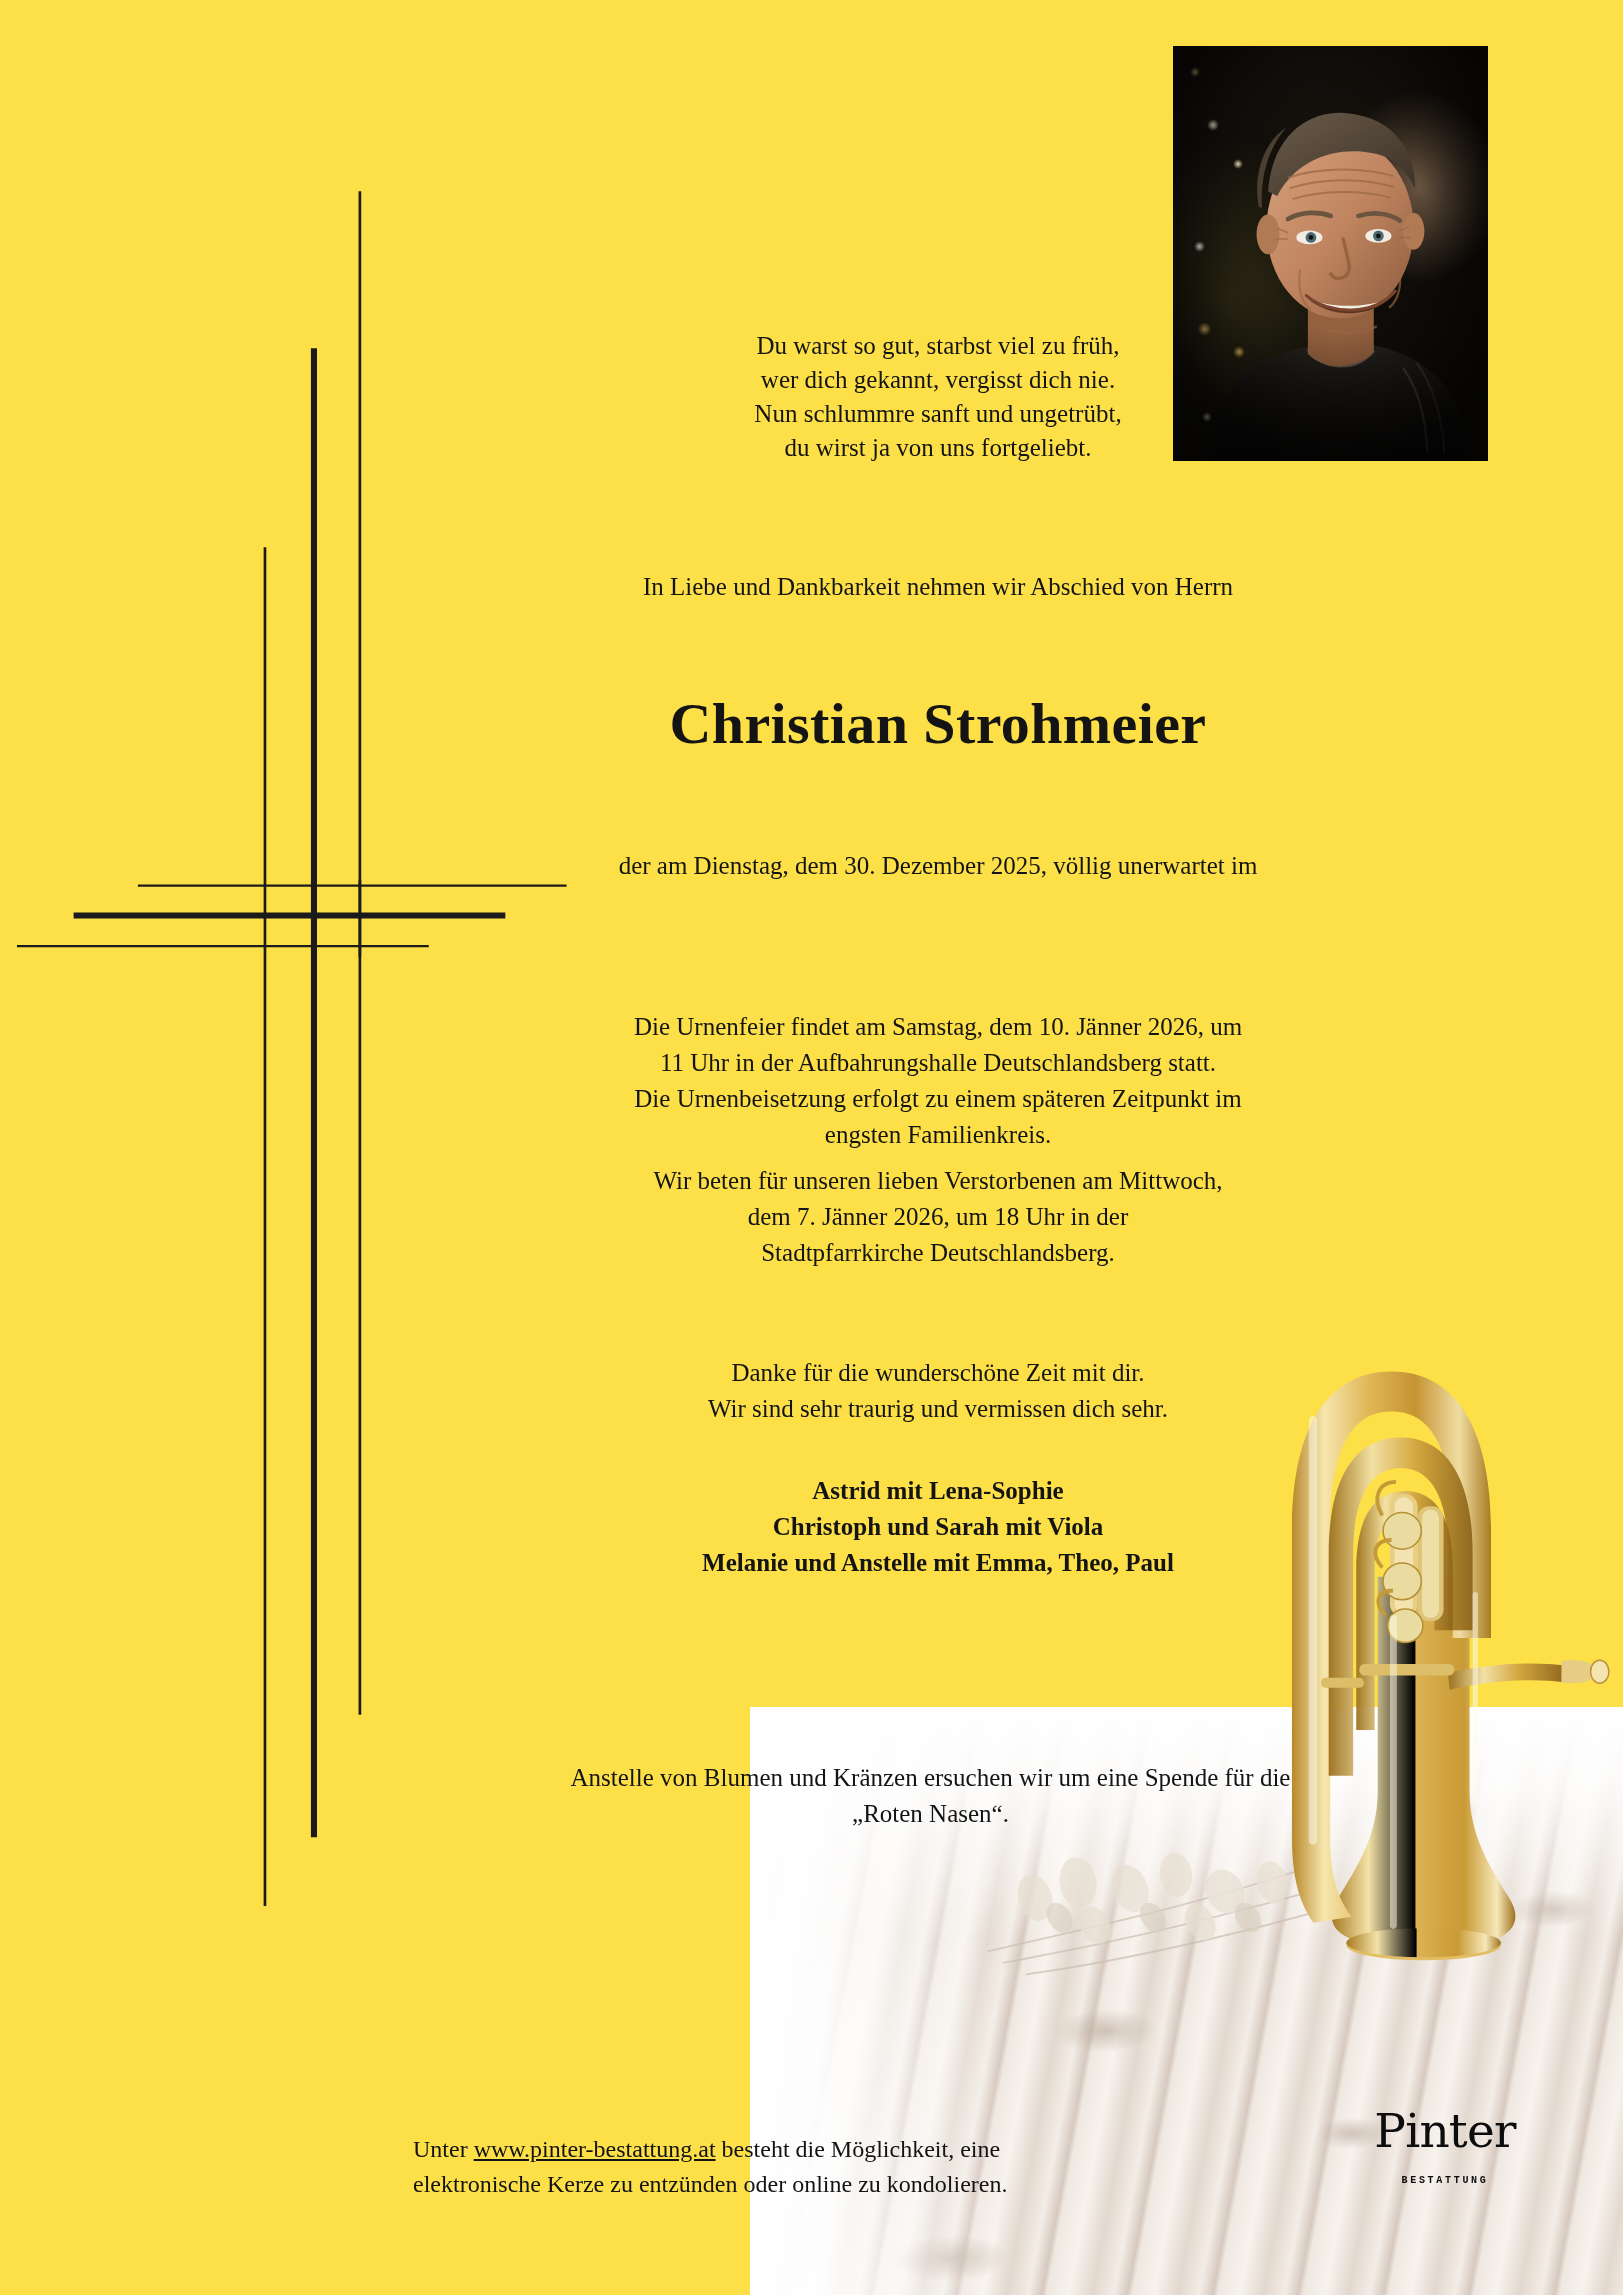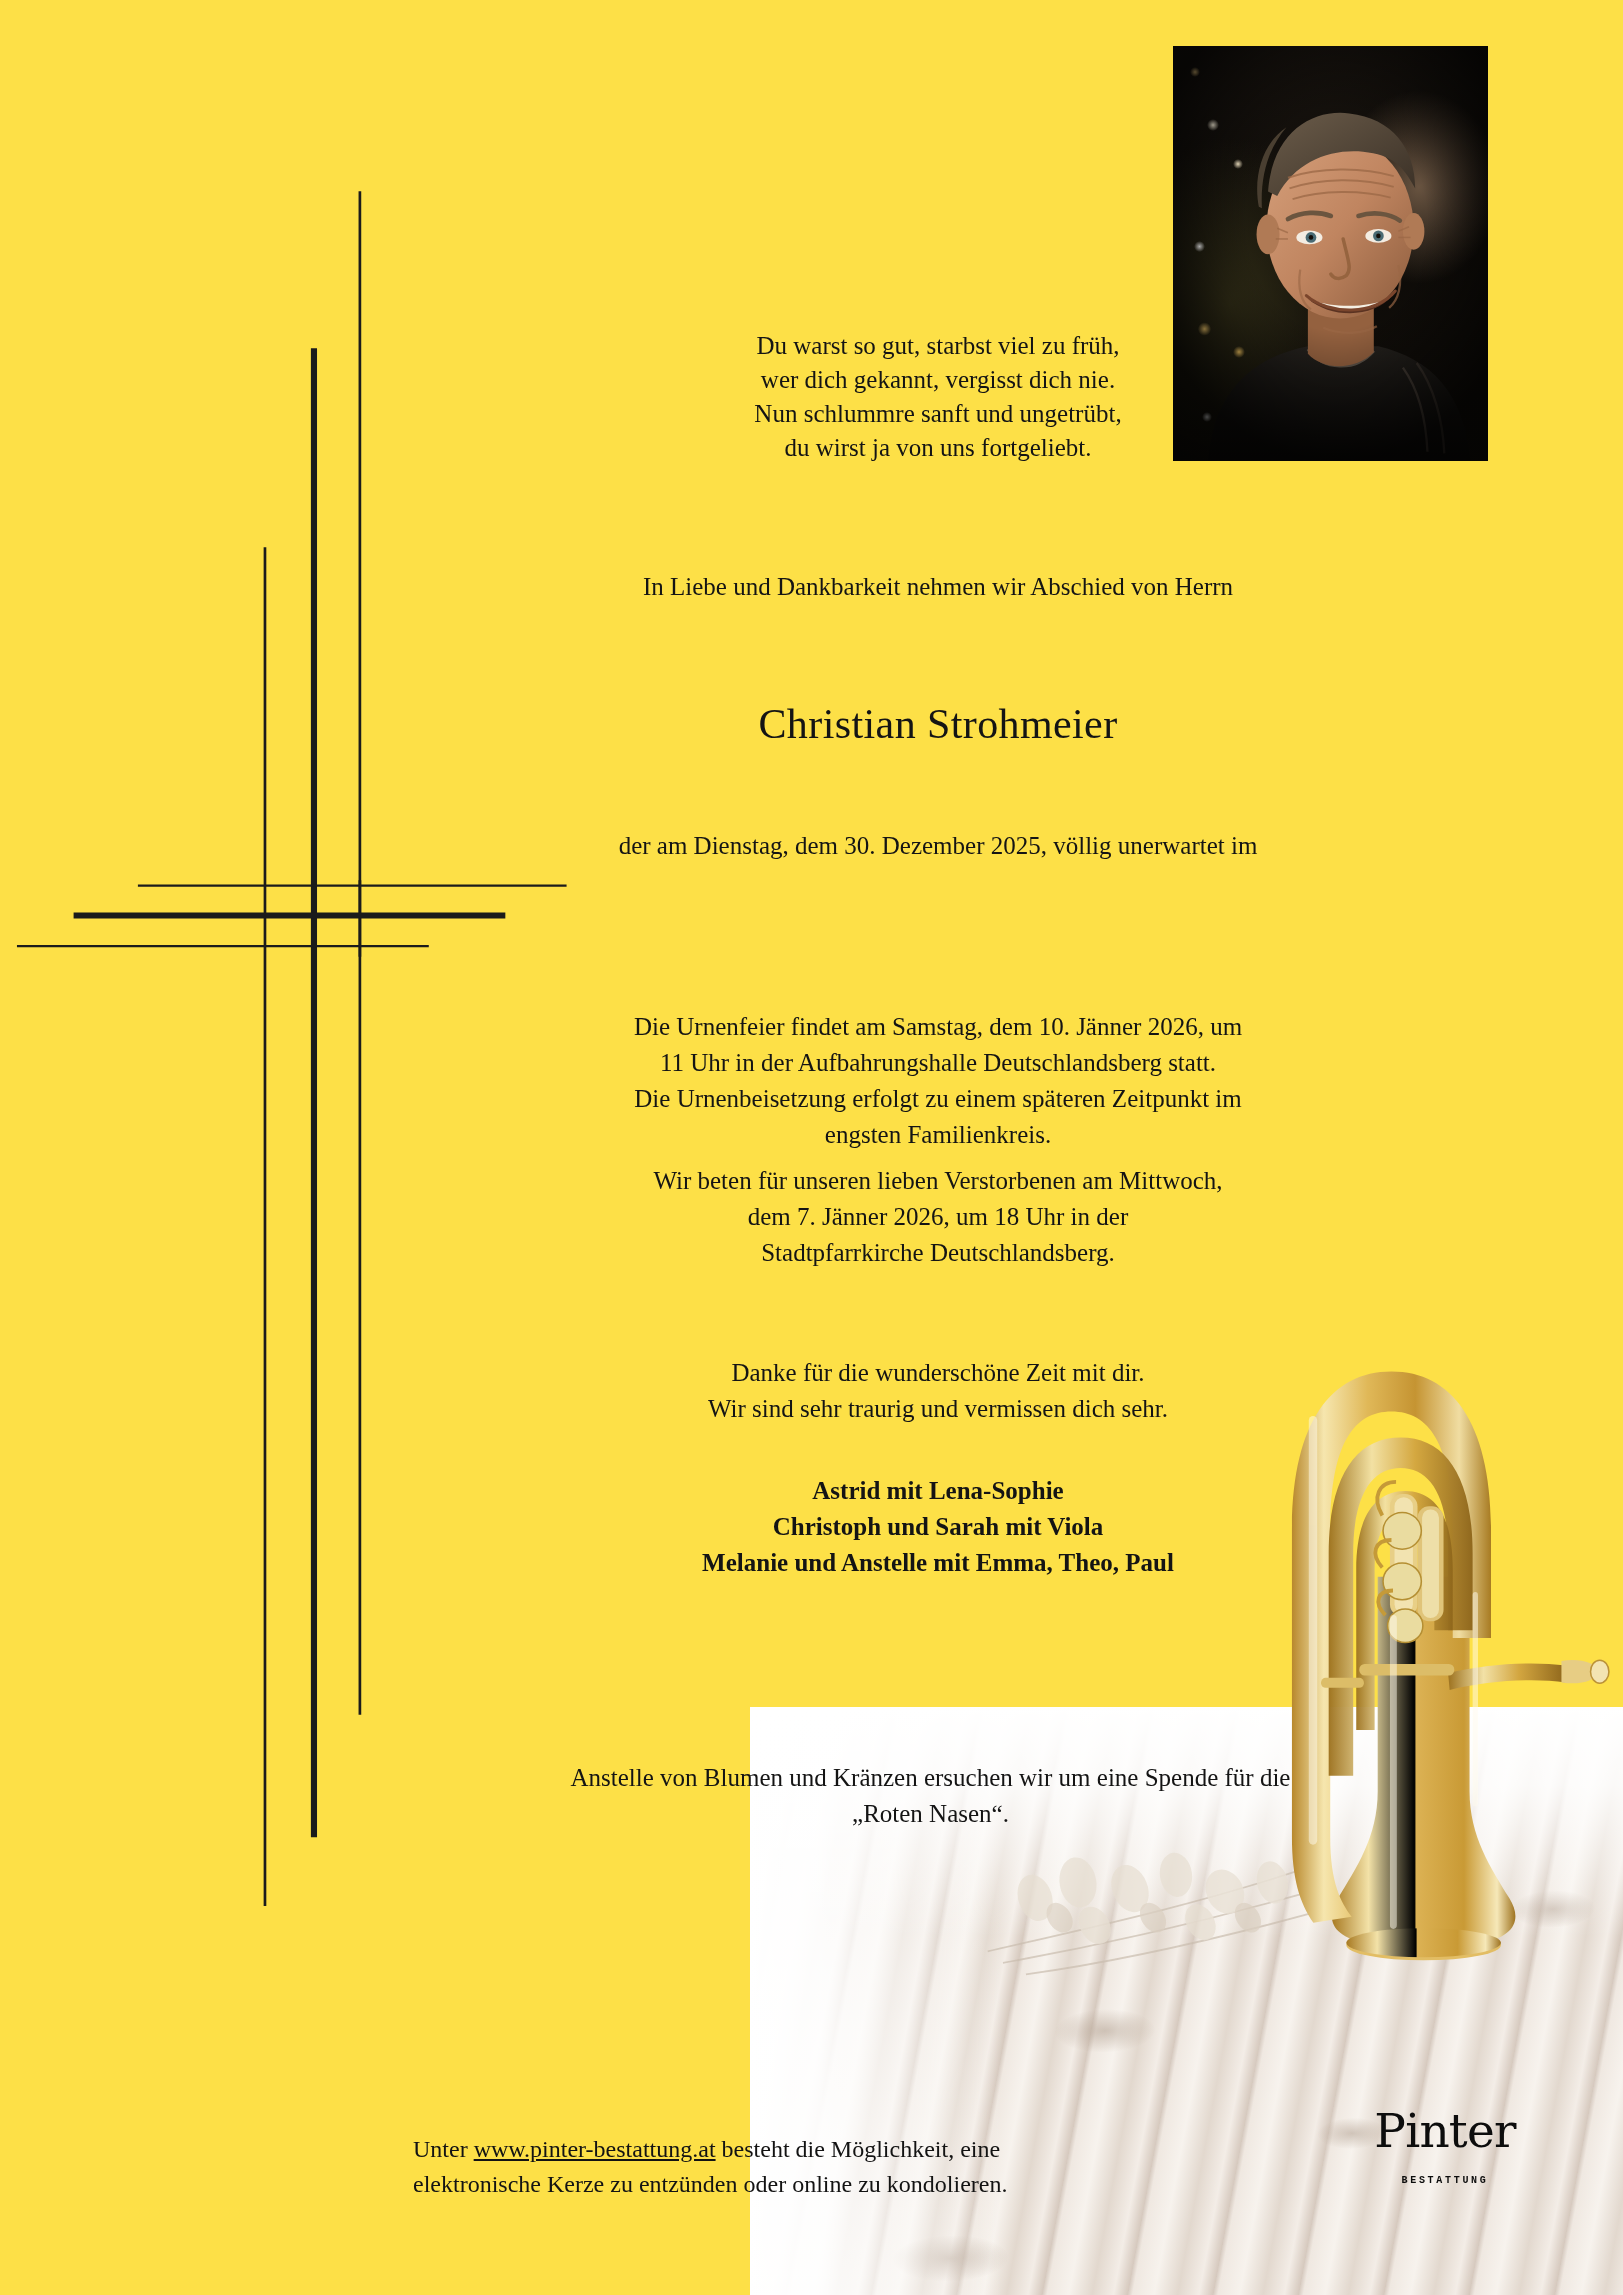--- a/index.html
+++ b/index.html
@@ -111,27 +111,27 @@
     font-size: 25px;
     line-height: 34px;
   }
   .lead {
     top: 570px;
     font-size: 25px;
     line-height: 34px;
   }
   .deceased-name {
     top: 689px;
-    font-size: 42px;
-    font-weight: normal;
+    font-size: 58px;
+    font-weight: bold;
     letter-spacing: 0.4px;
     line-height: 70px;
   }
   .death-info {
-    top: 828px;
+    top: 848px;
     font-size: 25px;
     line-height: 36px;
   }
   .ceremony {
     top: 984px;
     font-size: 25px;
     line-height: 36px;
     margin-top: 25px;
   }
   .prayer {

